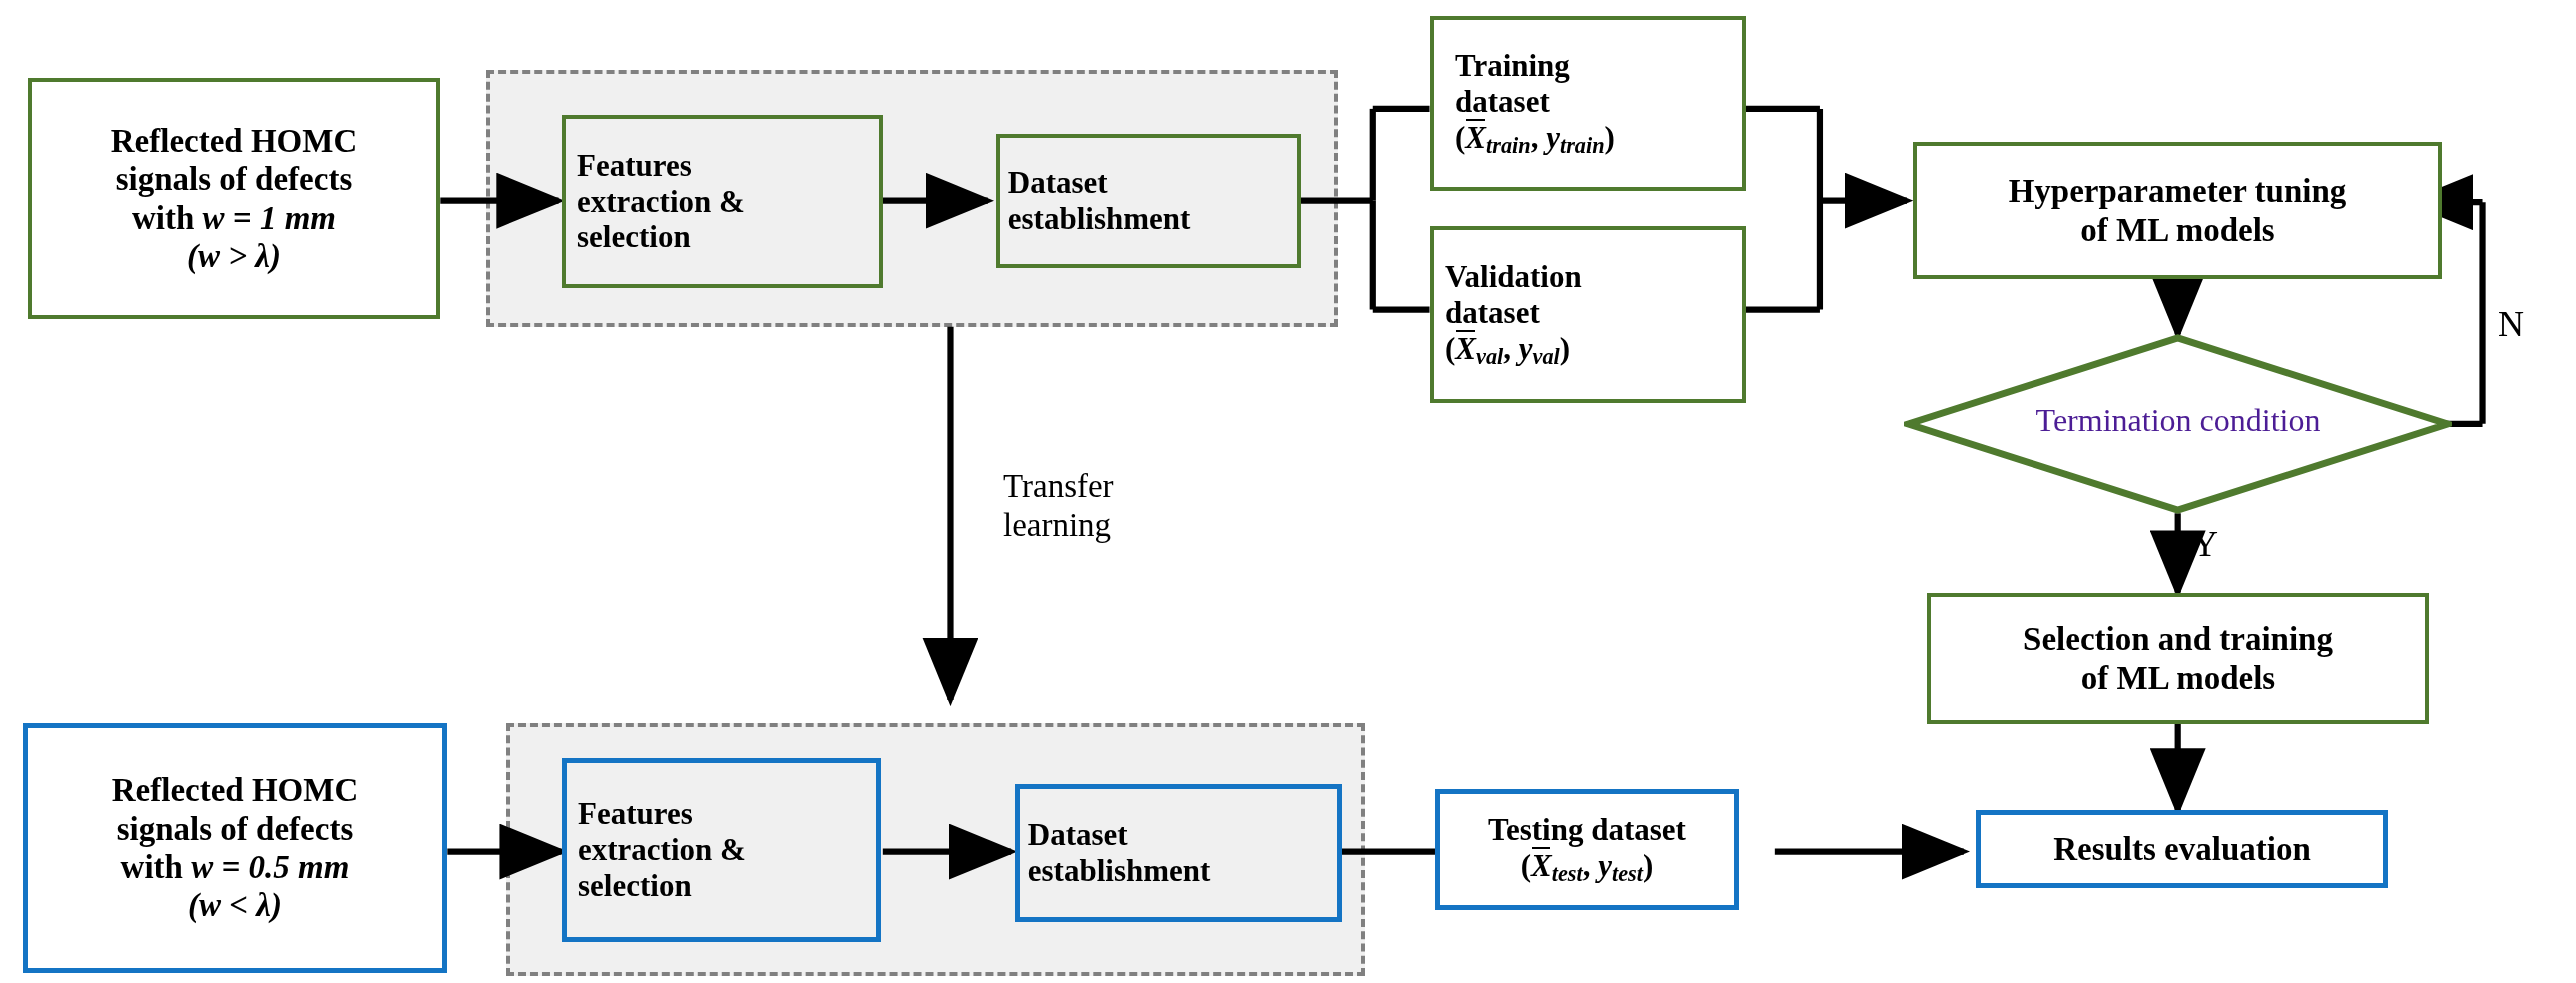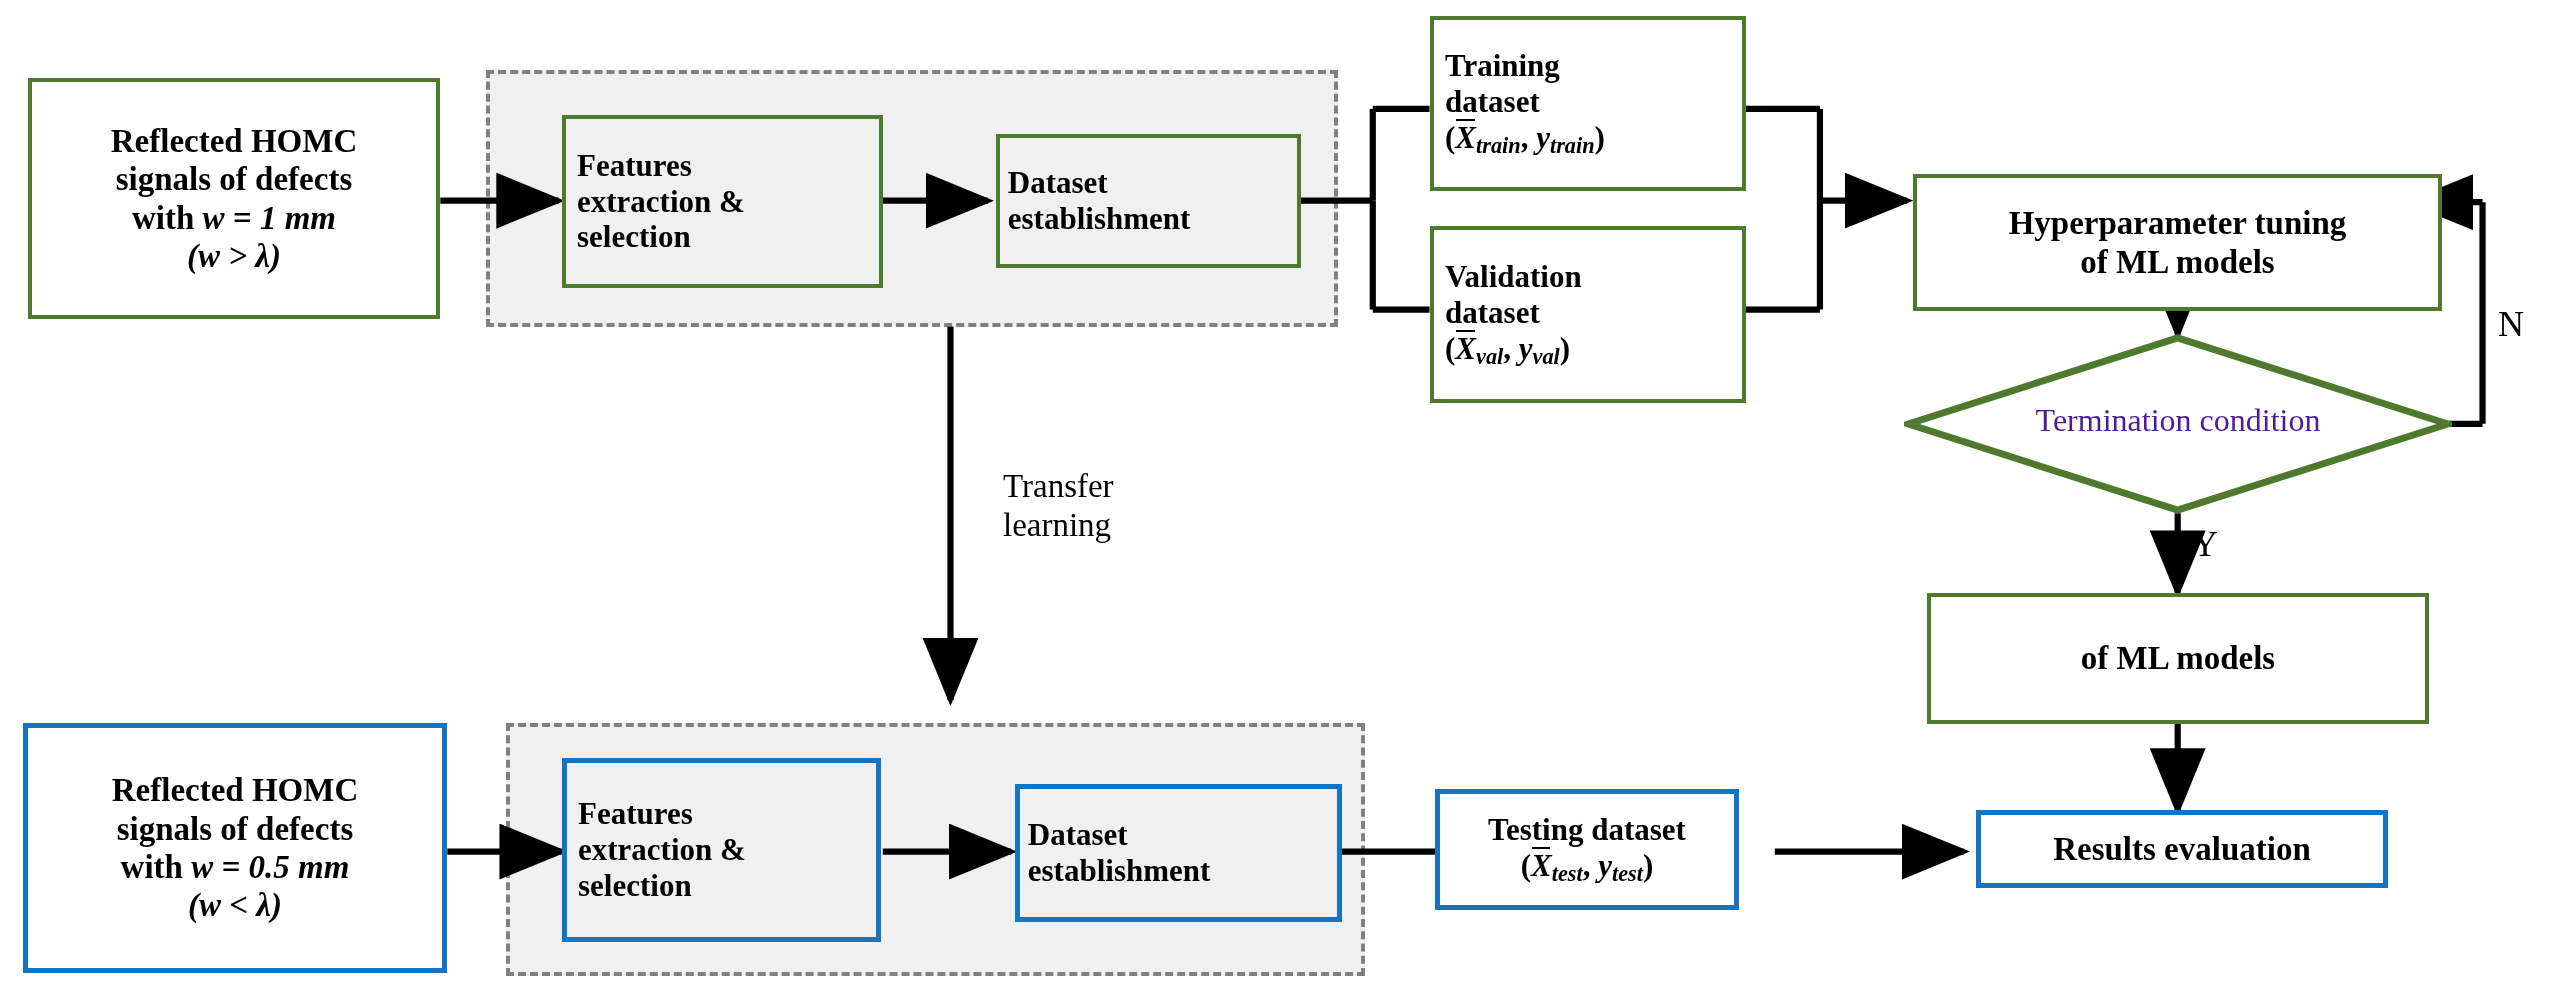--- a/index.html
+++ b/index.html
@@ -146,59 +146,60 @@
     </div>
   </div>
 
   <div class="node green ongray" style="left:996px;top:134px;width:305px;height:134px;font-size:31px;padding:0 7.8px;">
     <div style="text-align:left;width:100%;">
       <div>Dataset</div>
       <div>establishment</div>
     </div>
   </div>
 
-  <div class="node green" style="left:1430px;top:15.6px;width:316px;height:175px;font-size:31px;padding:0 11px;">
+  <div class="node green" style="left:1430px;top:15.6px;width:316px;height:175px;font-size:31px;padding:0 21px;">
     <div style="text-align:left;width:100%;">
       <div>Training</div>
       <div>dataset</div>
       <div style="font-weight:bold;">
         <span>(</span><span class="math ovl">X</span><span class="sub">train</span><span>, </span><span class="math">y</span><span class="sub">train</span><span>)</span>
       </div>
     </div>
   </div>
 
   <div class="node green" style="left:1430px;top:226px;width:316px;height:177px;font-size:31px;padding:9px 11px;">
     <div style="text-align:left;width:100%;">
       <div>Validation</div>
       <div>dataset</div>
       <div style="font-weight:bold;">
         <span>(</span><span class="math ovl">X</span><span class="sub">val</span><span>, </span><span class="math">y</span><span class="sub">val</span><span>)</span>
       </div>
     </div>
   </div>
 
-  <div class="node green" style="left:1913px;top:142px;width:529px;height:137px;font-size:33px;padding:0 12.4px;margin-top:32px;">
+  <div class="node green" style="left:1913px;top:142px;width:529px;height:137px;font-size:33px;padding:0 12.4px;">
     <div>
       <div>Hyperparameter tuning</div>
       <div>of ML models</div>
     </div>
   </div>
 
   <div class="diamond" style="left:1904px;top:334px;width:548px;height:180px;">
     <svg width="548" height="180" viewBox="0 0 705 232">
       <polygon points="352,5 700,116 352,227 5,116" fill="#ffffff" stroke="#4f7a2e" stroke-width="9"></polygon>
     </svg>
     <div class="dtext" style="top:68px;font-size:32px;left:0;">Termination condition</div>
   </div>
 
   <div class="lbl" style="left:2498px;top:303px;font-size:36px;">N</div>
   <div class="lbl" style="left:2192px;top:523px;font-size:36px;">Y</div>
 
   <div class="node green" style="left:1927px;top:593px;width:502px;height:131px;font-size:33px;padding:0 11px;">
     <div>
+      <div>Selection and training</div>
       <div>of ML models</div>
     </div>
   </div>
 
   <div class="node blue" style="left:1976px;top:810px;width:412px;height:78px;font-size:33px;padding:0 22px;">
     <div>Results evaluation</div>
   </div>
 
   <div class="lbl bold" style="left:967px;top:467px;font-size:33px;line-height:1.18;">
     <div>Transfer</div>

